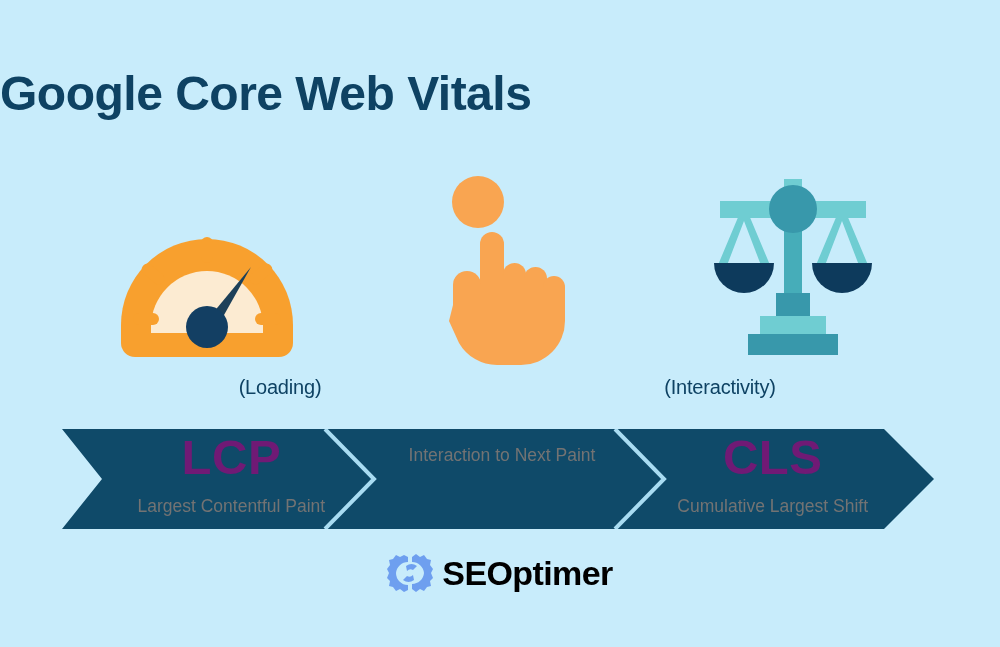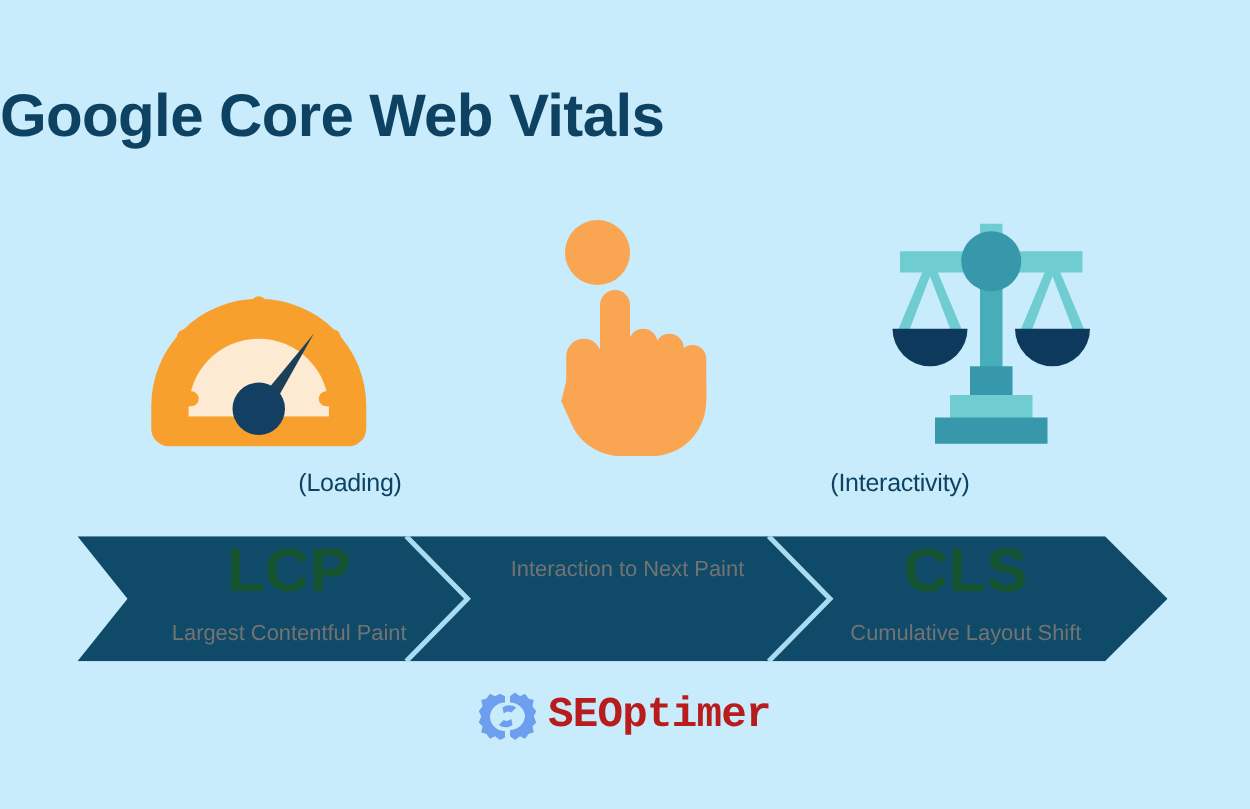--- a/index.html
+++ b/index.html
@@ -103,21 +103,21 @@
     justify-content: flex-start;
     padding-top: 3px;
     box-sizing: border-box;
   }
   .metric:nth-child(1) { padding-left: 34px; }
   .metric:nth-child(3) { padding-right: 26px; }
   .metric-abbr {
     font-size: 49px;
     font-weight: bold;
     line-height: 1.05;
-    color: #14532d;
+    color: #701a75;
     letter-spacing: 0.5px;
   }
   .metric-name {
     font-size: 17.5px;
     color: #737373;
     line-height: 1.1;
     margin-top: 14px;
     white-space: nowrap;
   }
 
@@ -134,24 +134,23 @@
   }
   #logo-mark {
     width: 46px;
     height: 42px;
     margin-right: 9px;
     flex: 0 0 auto;
   }
   #logo-text {
     font-size: 34px;
     font-weight: bold;
-    color: #b91c1c;
+    color: #000000;
     letter-spacing: -0.6px;
     line-height: 1;
-    font-family: Liberation Mono, monospace;
   }
 </style>
 </head>
 <body>
 
 <div id="canvas">
 
   <div id="page-title">Google Core Web Vitals</div>
 
   <div id="icon-row">
@@ -237,21 +236,21 @@
     <div id="banner-labels">
       <div class="metric">
         <div class="metric-abbr">LCP</div>
         <div class="metric-name">Largest Contentful Paint</div>
       </div>
       <div class="metric">
         <div class="metric-name">Interaction to Next Paint</div>
       </div>
       <div class="metric">
         <div class="metric-abbr">CLS</div>
-        <div class="metric-name">Cumulative Layout Shift</div>
+        <div class="metric-name">Cumulative Largest Shift</div>
       </div>
     </div>
   </div>
 
   <div id="logo">
     <svg id="logo-mark" viewBox="0 0 46 42">
 
       <path d="M17 3 L21 5 L21 10 A12 12 0 0 0 9 21 A12 12 0 0 0 21 33 L21 38 L17 40 L13 37 L9 39 L6 35 L2 34 L3 29 L0 26 L2 21 L0 17 L3 13 L2 8 L6 7 L9 3 L13 5 Z" fill="#6e9fef"></path>
 
       <path d="M29 2 L33 5 L37 3 L40 7 L44 8 L43 13 L46 17 L44 21 L46 26 L43 29 L44 34 L40 35 L37 39 L33 37 L29 40 L25 37 L25 32 A12 12 0 0 0 37 21 A12 12 0 0 0 25 10 L25 5 Z" fill="#6e9fef"></path>

